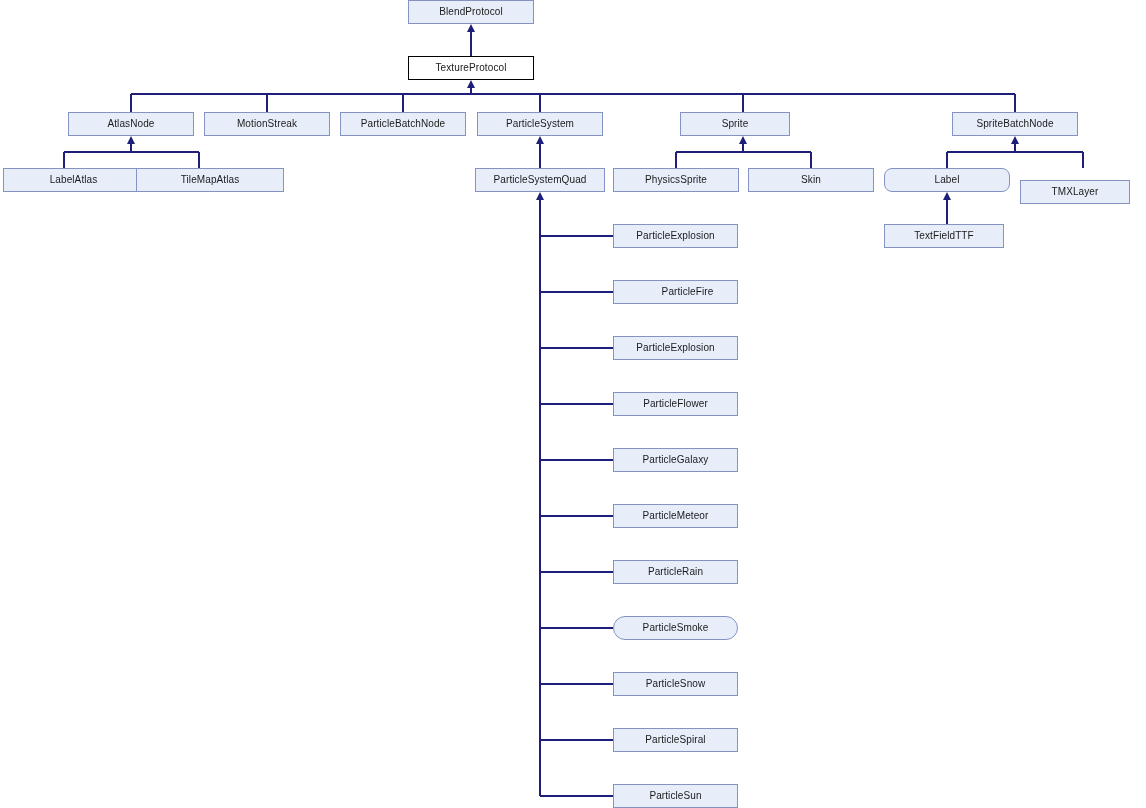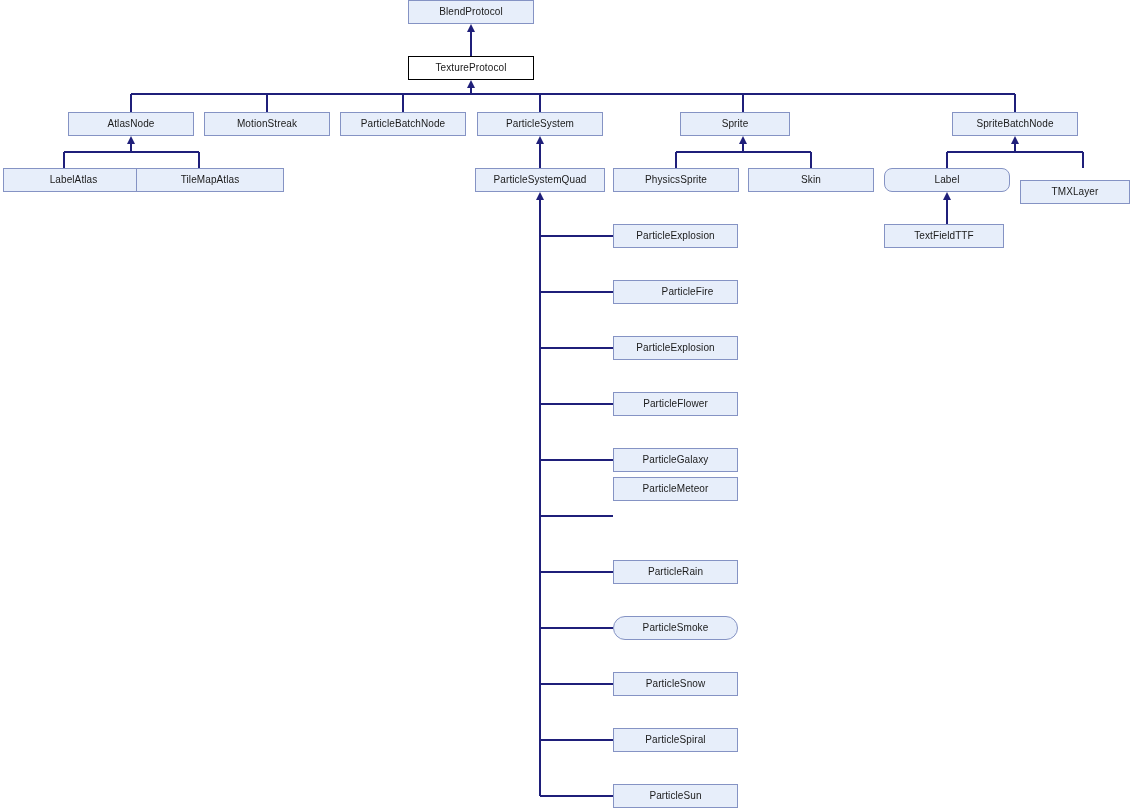--- a/index.html
+++ b/index.html
@@ -178,21 +178,21 @@
     </div>
     <div class="node" title="ParticleFireworks" style="left: 613px; top: 336px; width: 125px; height: 24px;">
       <span class="label">ParticleExplosion</span>
     </div>
     <div class="node" title="ParticleFlower" style="left: 613px; top: 392px; width: 125px; height: 24px;">
       <span class="label">ParticleFlower</span>
     </div>
     <div class="node" title="ParticleGalaxy" style="left: 613px; top: 448px; width: 125px; height: 24px;">
       <span class="label">ParticleGalaxy</span>
     </div>
-    <div class="node" title="ParticleMeteor" style="left: 613px; top: 477px; width: 125px; height: 24px;">
+    <div class="node" title="ParticleMeteor" style="left: 613px; top: 504px; width: 125px; height: 24px;">
       <span class="label">ParticleMeteor</span>
     </div>
     <div class="node" title="ParticleRain" style="left: 613px; top: 560px; width: 125px; height: 24px;">
       <span class="label">ParticleRain</span>
     </div>
     <div class="node" title="ParticleSmoke" style="left: 613px; top: 616px; width: 125px; height: 24px; border-radius: 12px;">
       <span class="label">ParticleSmoke</span>
     </div>
     <div class="node" title="ParticleSnow" style="left: 613px; top: 672px; width: 125px; height: 24px;">
       <span class="label">ParticleSnow</span>

